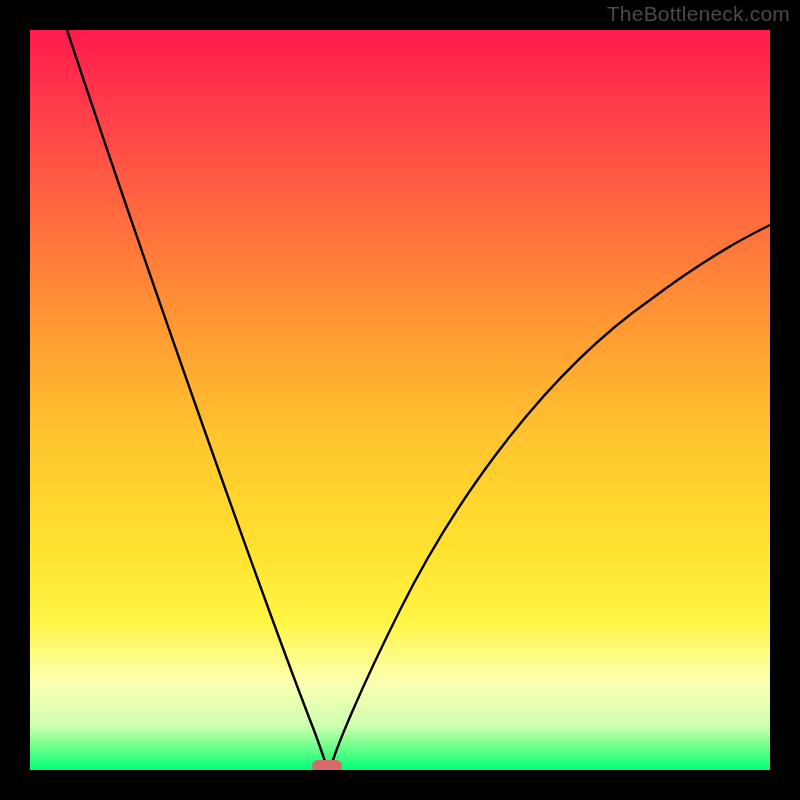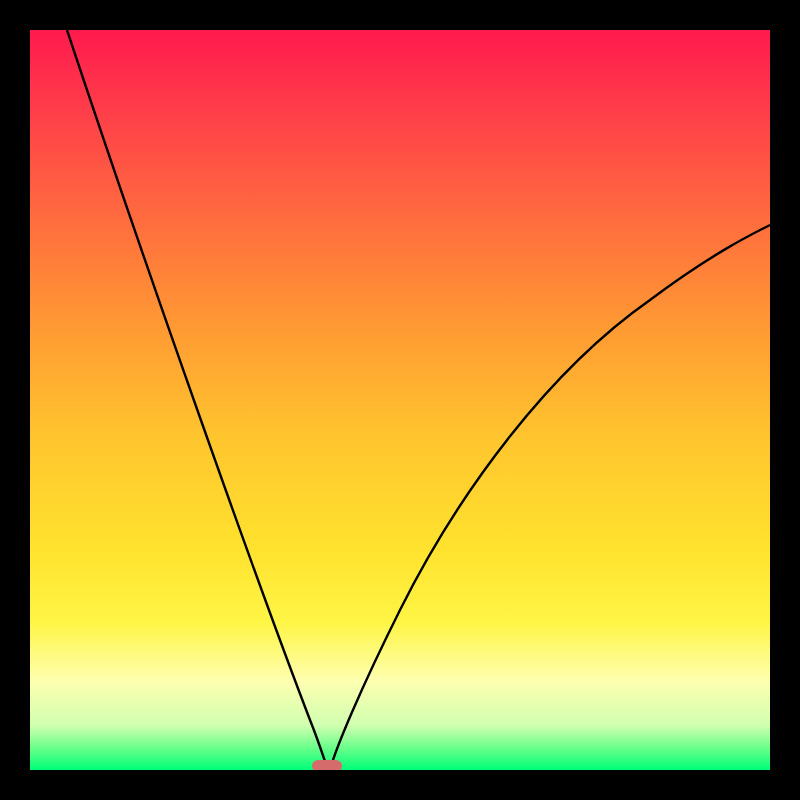--- a/index.html
+++ b/index.html
@@ -82,13 +82,14 @@
       <path d="M 37 0
                C 120 250, 230 560, 280 690
                C 290 715, 296 735, 298 740" fill="none" stroke="#000" stroke-width="2.4"></path>
       <path d="M 300 740
                C 305 720, 330 660, 370 580
                C 430 460, 520 340, 620 270
                C 680 225, 720 205, 740 195" fill="none" stroke="#000" stroke-width="2.4"></path>
     </svg>
     <div class="marker" style="left:282px; bottom:-2px; width:30px; height:12px;"></div>
   </div>
+  <div class="watermark">TheBottleneck.com</div>
 </div>
 
 </body></html>

